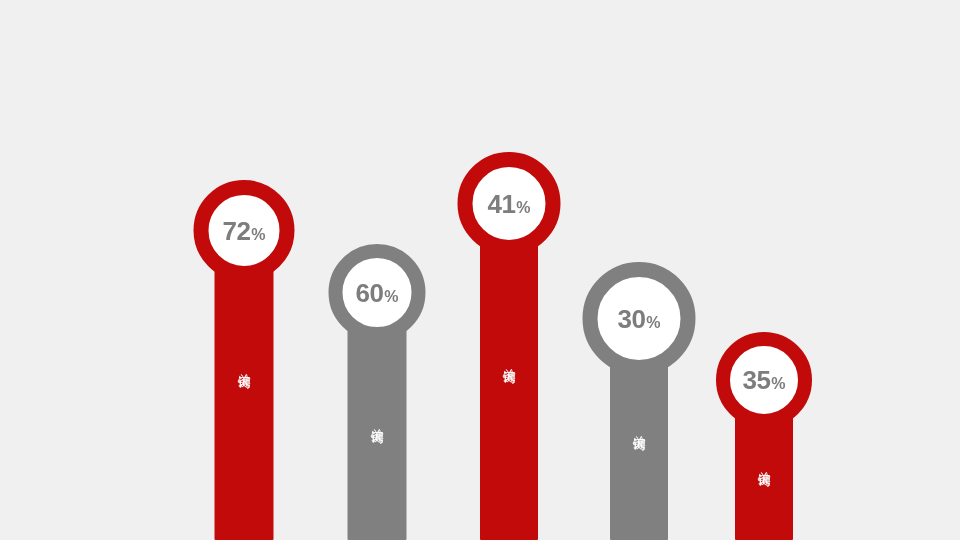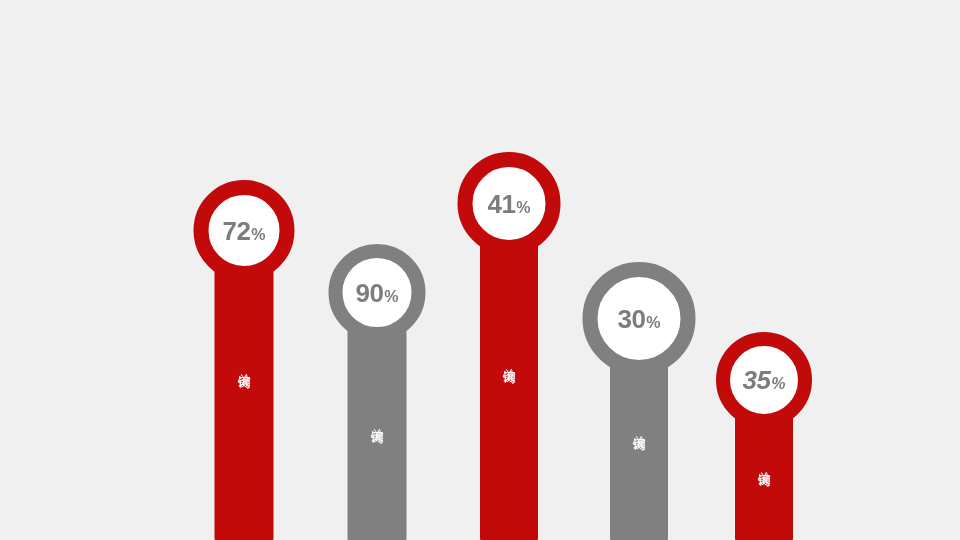--- a/index.html
+++ b/index.html
@@ -88,21 +88,21 @@
         <span class="gauge-percent">%</span>
       </div>
     </div>
   </div>
 
   <div class="bar-group" style="left:377px; width:0; height:540px;">
     <div class="bar-column" style="width:59px; height:250px; background:#808080;"></div>
     <div class="bar-label" style="top:418px; color:#ffffff;">关键词</div>
     <div class="gauge" style="top:244px; width:97px; height:97px; border:14px solid #808080;">
       <div class="gauge-value">
-        <span class="gauge-number">90</span>
+        <span class="gauge-number">60</span>
         <span class="gauge-percent">%</span>
       </div>
     </div>
   </div>
 
   <div class="bar-group" style="left:509px; width:0; height:540px;">
     <div class="bar-column" style="width:58px; height:340px; background:#c20a0a;"></div>
     <div class="bar-label" style="top:358px; color:#ffffff;">关键词</div>
     <div class="gauge" style="top:152px; width:103px; height:103px; border:15px solid #c20a0a;">
       <div class="gauge-value">
@@ -119,21 +119,21 @@
       <div class="gauge-value">
         <span class="gauge-number">30</span>
         <span class="gauge-percent">%</span>
       </div>
     </div>
   </div>
 
   <div class="bar-group" style="left:764px; width:0; height:540px;">
     <div class="bar-column" style="width:58px; height:160px; background:#c20a0a;"></div>
     <div class="bar-label" style="top:461px; color:#ffffff;">关键词</div>
-    <div class="gauge" style="top:332px; width:96px; height:96px; border:14px solid #c20a0a;font-style:italic;">
+    <div class="gauge" style="top:332px; width:96px; height:96px; border:14px solid #c20a0a;">
       <div class="gauge-value">
         <span class="gauge-number">35</span>
         <span class="gauge-percent">%</span>
       </div>
     </div>
   </div>
 
 </div>
 
 </body></html>

